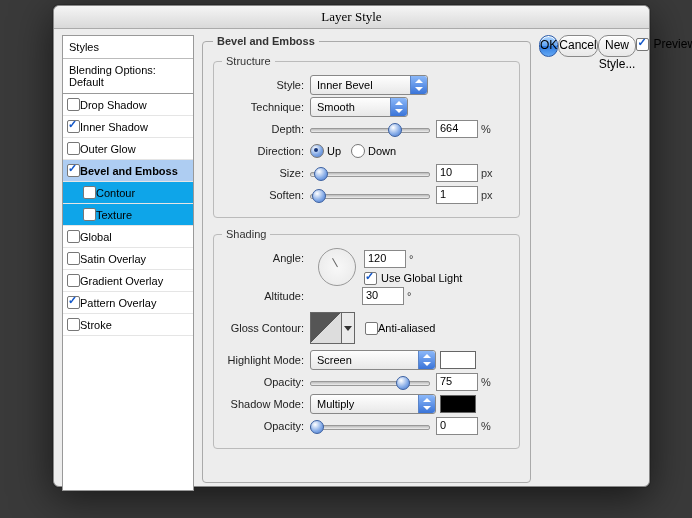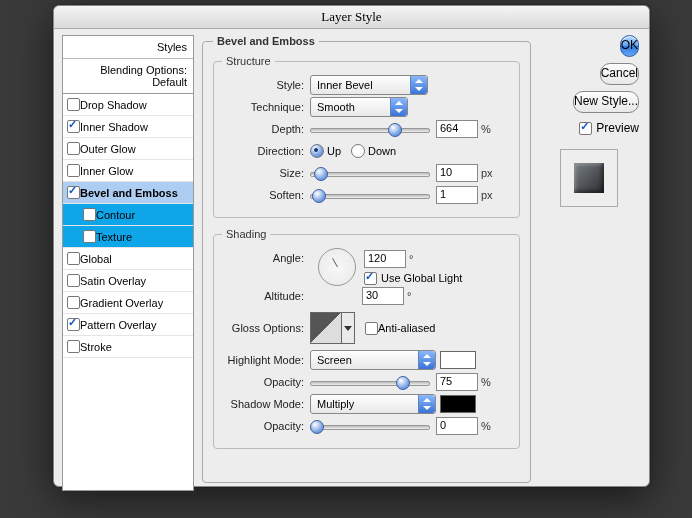--- a/index.html
+++ b/index.html
@@ -53,21 +53,20 @@
     flex: 1;
     display: flex;
     padding: 6px 10px 10px 8px;
     gap: 8px;
   }
   .sidebar {
     width: 130px;
     border: 1px solid #999;
     background: #fff;
     position: relative;
-    text-align: right;
   }
   .sidebar-head {
     border-bottom: 1px solid #bbb;
     padding: 5px 6px;
     font-size: 11px;
   }
   .sidebar-item {
     border-bottom: 1px solid #e5e5e5;
     padding: 4px 4px;
     display: flex;
@@ -137,21 +136,21 @@
   .radio{ width:12px;height:12px;border:1px solid #777;border-radius:50%;background:#fff;display:inline-block;position:relative;margin-right:3px; vertical-align:middle;}
   .radio.on{ background:radial-gradient(circle at 35% 30%, #fff, #7fa7e6 55%, #4a77c8); }
   .radio.on::after{content:"";position:absolute;left:3px;top:3px;width:4px;height:4px;border-radius:50%;background:#14347a;}
   .swatch{ width:34px; height:16px; border:1px solid #666; display:inline-block; }
   .anglewheel{ width:36px;height:36px;border:1px solid #999;border-radius:50%;background:radial-gradient(#f8f8f8,#e8e8e8);position:relative; margin:0 8px;}
   .anglewheel::after{content:"";position:absolute;left:18px;top:8px;width:1px;height:10px;background:#666;transform-origin:bottom center;transform:rotate(-30deg);}
   .contour-sw{ width:30px;height:30px;border:1px solid #666;background:linear-gradient(135deg,#555 0 50%,#ddd 50% 100%);display:inline-block;position:relative;}
   .contour-dd{ width:12px;height:30px;border:1px solid #666;border-left:none;background:#eaeaea;display:inline-block;position:relative;}
   .contour-dd::after{content:"";position:absolute;left:2px;top:13px;border-left:4px solid transparent;border-right:4px solid transparent;border-top:5px solid #333;}
 
-  .rightcol{ width:100px; display:flex; flex-direction:column; align-items:flex-end; gap:6px;}
+  .rightcol{ width:100px; display:flex; align-items:flex-start; }
   .btn{
     height:20px; border-radius:10px; border:1px solid #888;
     background:linear-gradient(#fdfdfd,#e8e8e8);
     font-size:12px; text-align:center; line-height:19px;
     box-shadow: 0 1px 0 #fff inset;
   }
   .btn.primary{
     background:linear-gradient(#b9dcff,#5aa0f2 50%,#2f7be0 51%,#63a8f4);
     border-color:#2a5aa8; color:#000; font-weight:500;
   }
@@ -175,24 +174,20 @@
         <span class="chk"></span>
         <span>Drop Shadow</span>
       </div>
       <div class="sidebar-item">
         <span class="chk on"></span>
         <span>Inner Shadow</span>
       </div>
       <div class="sidebar-item">
         <span class="chk"></span>
         <span>Outer Glow</span>
-      </div>
-      <div class="sidebar-item">
-        <span class="chk"></span>
-        <span>Inner Glow</span>
       </div>
       <div class="sidebar-item sel">
         <span class="chk on"></span>
         <span>Bevel and Emboss</span>
       </div>
       <div class="sidebar-item sub selband">
         <span class="chk"></span>
         <span>Contour</span>
       </div>
       <div class="sidebar-item sub selband">
@@ -297,21 +292,21 @@
             </div>
           </div>
           <div class="row" style="margin-top:-4px">
             <span class="lab">Altitude:</span>
             <span style="width:52px"></span>
             <span class="numbox">30</span>
             <span class="unit">°</span>
           </div>
 
           <div class="row" style="margin-top:6px">
-            <span class="lab">Gloss Options:</span>
+            <span class="lab">Gloss Contour:</span>
             <span class="contour-sw"></span>
               <span class="contour-dd"></span>
             <span style="width:10px"></span>
             <span class="chk"></span>
             <span style="">Anti-aliased</span>
           </div>
 
           <div class="row" style="margin-top:6px">
             <span class="lab">Highlight Mode:</span>
             <span class="dd" style="min-width:118px">

